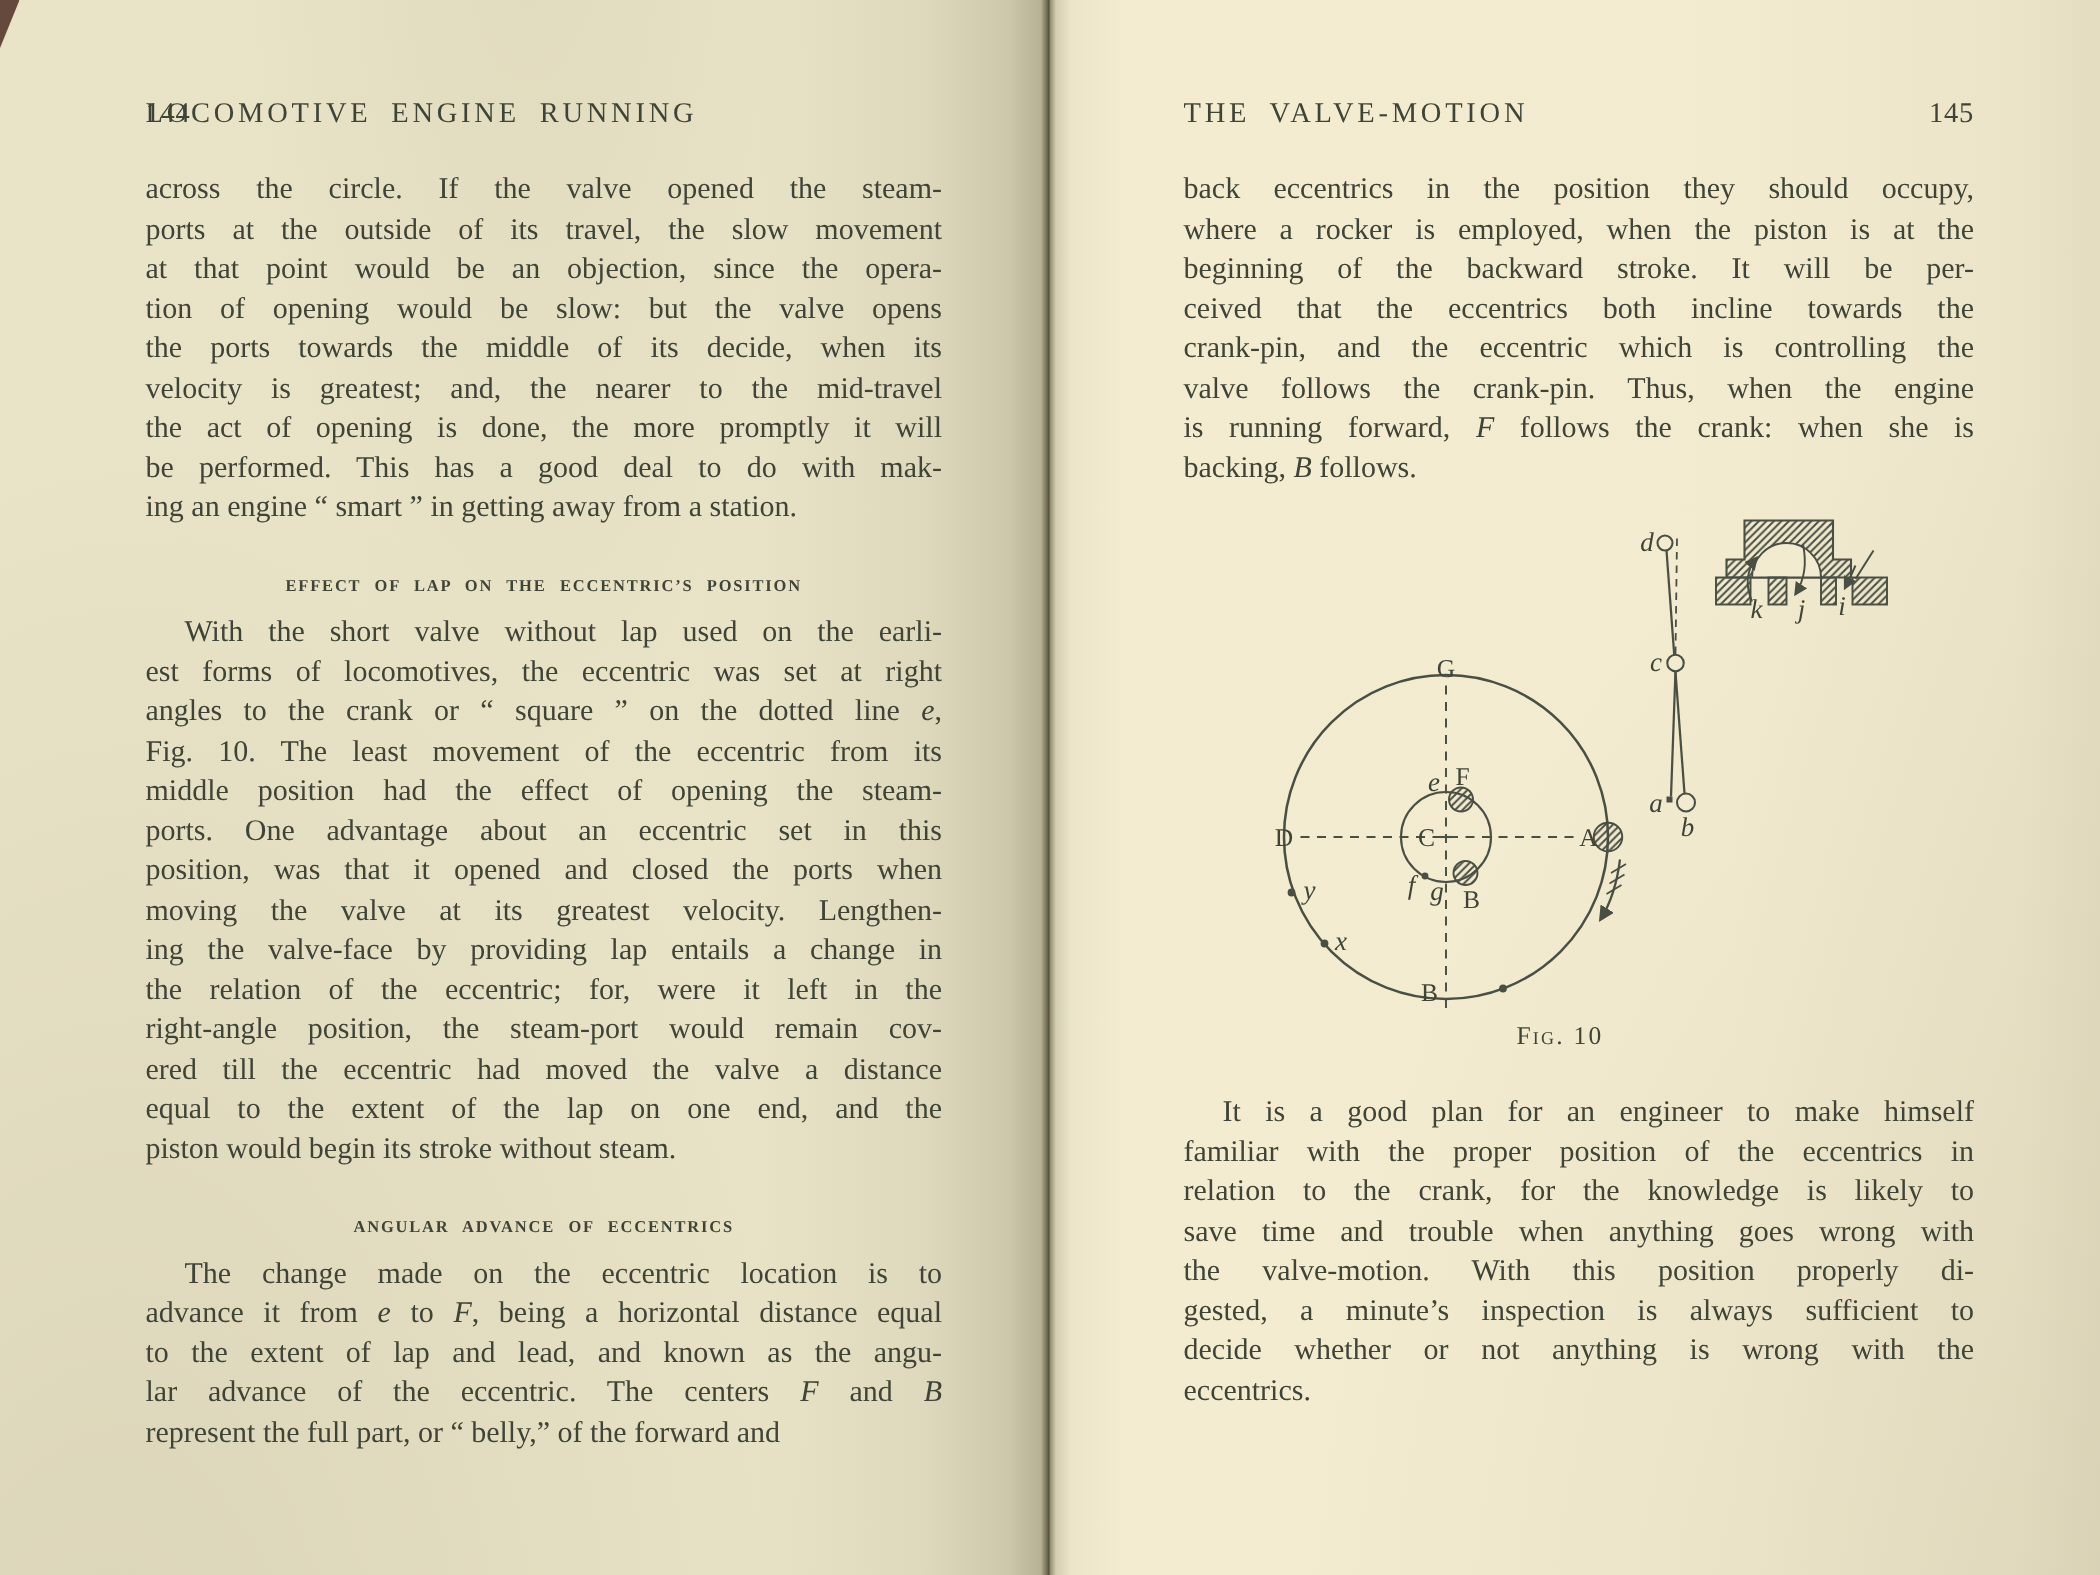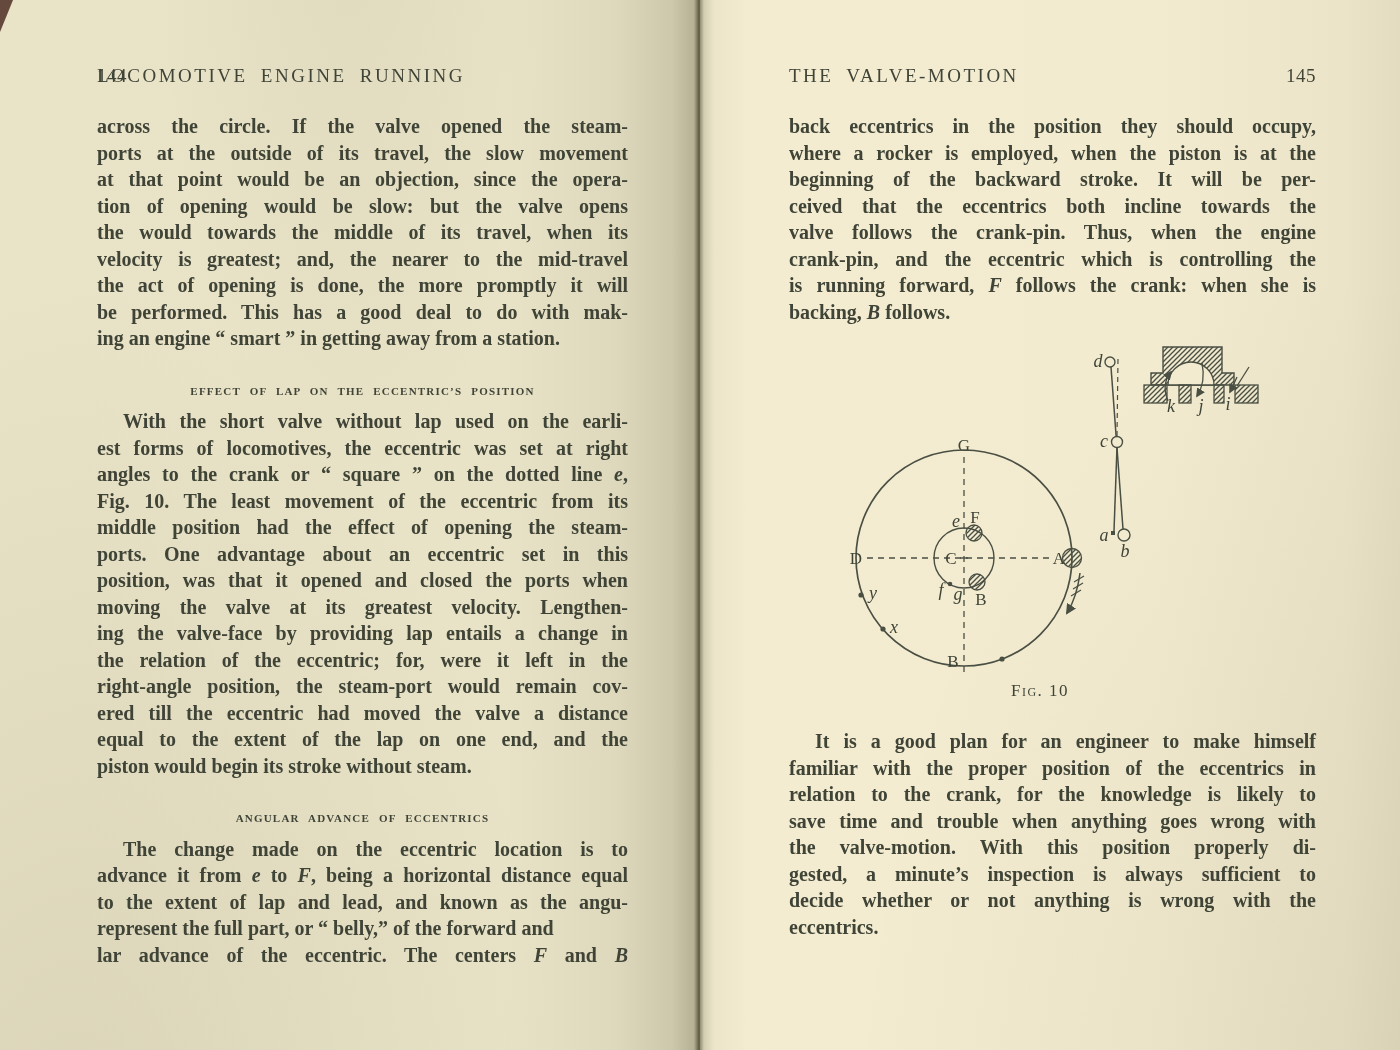--- a/index.html
+++ b/index.html
@@ -19,21 +19,21 @@
     background:linear-gradient(90deg,rgba(70,68,50,0) 0%,rgba(85,83,60,0.75) 42%,#55533c 52%,rgba(85,83,60,0.45) 62%,rgba(70,68,50,0) 100%);}
   .corner-mark{position:absolute;left:0;top:0;width:13px;height:32px;background:#4d2e24;clip-path:polygon(0 0,100% 0,0 100%);opacity:.85;}
 
   .runhead{position:absolute;height:26px;font-size:19px;line-height:26px;letter-spacing:2.5px;word-spacing:6px;}
   .runhead .title{display:block;text-align:left;}
   .runhead .num{position:absolute;top:0;letter-spacing:0.5px;}
   .num-left{left:0;}
   .num-right{right:0;}
 
   .body-block{position:absolute;font-size:20px;}
-  .line{line-height:26.5px;height:26.5px;text-align:justify;text-align-last:justify;white-space:normal;font-weight:bold;}
+  .line{line-height:26.5px;height:26.5px;text-align:justify;text-align-last:justify;white-space:normal;}
   .line.end{text-align-last:left;}
   .para.indent .line:first-child{text-indent:26px;}
   .sec-heading{margin-top:26px;margin-bottom:4px;line-height:26.5px;text-align:center;font-weight:bold;font-size:11px;letter-spacing:1.2px;word-spacing:5px;}
   i{font-style:italic;}
 
   .figure-svg{position:absolute;left:840px;top:345px;}
   .fig-label{font-family:"Liberation Serif","DejaVu Serif",serif;font-size:17px;fill:#3f4437;}
   .fig-label-lc{font-family:"Liberation Serif","DejaVu Serif",serif;font-size:18px;font-style:italic;fill:#3f4437;}
   .fig-caption{font-family:"Liberation Serif","DejaVu Serif",serif;font-size:17px;font-variant:small-caps;letter-spacing:1.5px;fill:#3f4437;}
 </style>
@@ -46,21 +46,21 @@
     <div class="runhead" style="left:97px;top:63px;width:531px;">
       <span class="num num-left">144</span>
       <span class="title">LOCOMOTIVE ENGINE RUNNING</span>
     </div>
     <div class="body-block" id="left-body" style="left:97px;top:113px;width:531px;">
         <div class="para">
           <div class="line">across the circle.  If the valve opened the steam-</div>
           <div class="line">ports at the outside of its travel, the slow movement</div>
           <div class="line">at that point would be an objection, since the opera-</div>
           <div class="line">tion of opening would be slow: but the valve opens</div>
-          <div class="line">the would towards the middle of its travel, when its</div>
+          <div class="line">the ports towards the middle of its decide, when its</div>
           <div class="line">velocity is greatest;  and, the nearer to the mid-travel</div>
           <div class="line">the act of opening is done, the more promptly it will</div>
           <div class="line">be performed.  This has a good deal to do with mak-</div>
           <div class="line end">ing an engine “ smart ” in getting away from a station.</div>
         </div>
         <div class="sec-heading">EFFECT OF LAP ON THE ECCENTRIC’S POSITION</div>
         <div class="para indent">
           <div class="line">With the short valve without lap used on the earli-</div>
           <div class="line">est forms of locomotives, the eccentric was set at right</div>
           <div class="line">angles to the crank or “ square ” on the dotted line <i>e</i>,</div>
@@ -74,39 +74,39 @@
           <div class="line">right-angle position, the steam-port would remain cov-</div>
           <div class="line">ered till the eccentric had moved the valve a distance</div>
           <div class="line">equal to the extent of the lap on one end, and the</div>
           <div class="line end">piston would begin its stroke without steam.</div>
         </div>
         <div class="sec-heading">ANGULAR ADVANCE OF ECCENTRICS</div>
         <div class="para indent">
           <div class="line">The change made on the eccentric location is to</div>
           <div class="line">advance it from <i>e</i> to <i>F</i>, being a horizontal distance equal</div>
           <div class="line">to the extent of lap and lead, and known as the angu-</div>
+          <div class="line">lar advance of the eccentric.  The centers <i>F</i> and <i>B</i></div>
           <div class="line end">represent the full part, or “ belly,” of the forward and</div>
-          <div class="line">lar advance of the eccentric.  The centers <i>F</i> and <i>B</i></div>
         </div>
       </div>
   </div>
 
   <div class="page page-right">
     <div class="runhead" style="left:89px;top:63px;width:527px;">
       <span class="title">THE VALVE-MOTION</span>
       <span class="num num-right">145</span>
     </div>
     <div class="body-block" id="right-body-top" style="left:89px;top:113px;width:527px;">
         <div class="para">
           <div class="line">back eccentrics in the position they should occupy,</div>
           <div class="line">where a rocker is employed, when the piston is at the</div>
           <div class="line">beginning of the backward stroke.  It will be per-</div>
           <div class="line">ceived that the eccentrics both incline towards the</div>
+          <div class="line">crank-pin, and the eccentric which is controlling the</div>
           <div class="line">valve follows the crank-pin.  Thus, when the engine</div>
-          <div class="line">crank-pin, and the eccentric which is controlling the</div>
           <div class="line">is running forward, <i>F</i> follows the crank:  when she is</div>
           <div class="line end">backing, <i>B</i> follows.</div>
         </div>
       </div>
     <div class="body-block" id="right-body-bottom" style="left:89px;top:728px;width:527px;">
         <div class="para indent">
           <div class="line">It is a good plan for an engineer to make himself</div>
           <div class="line">familiar with the proper position of the eccentrics in</div>
           <div class="line">relation to the crank, for the knowledge is likely to</div>
           <div class="line">save time and trouble when anything goes wrong with</div>

